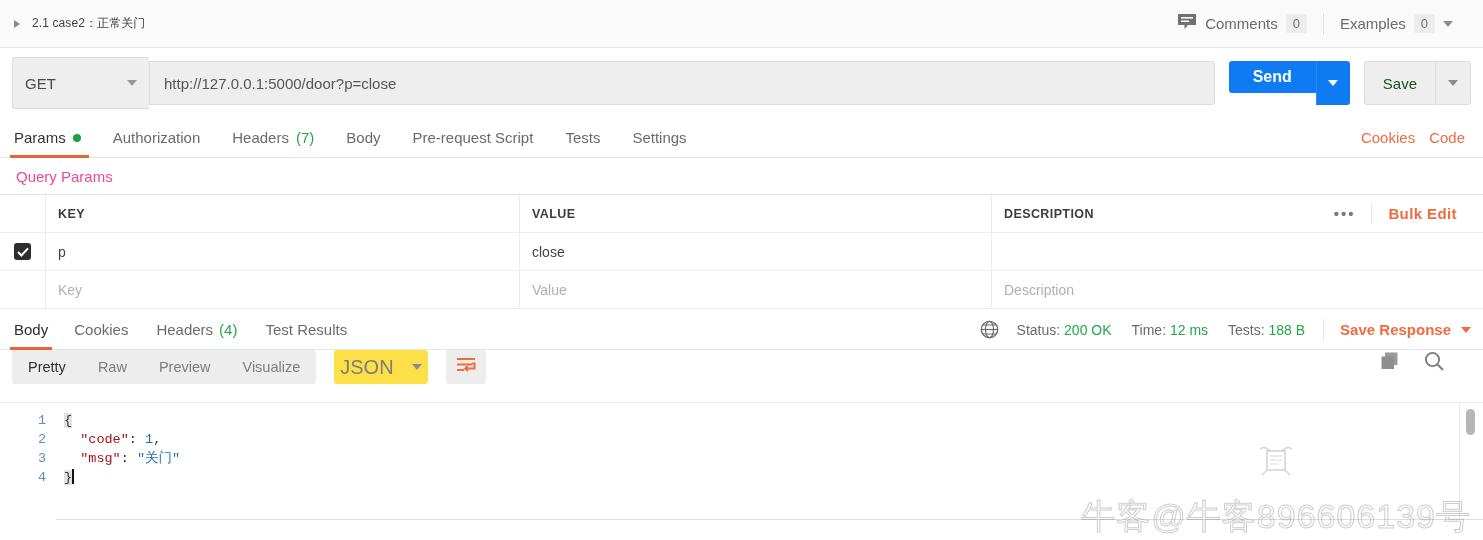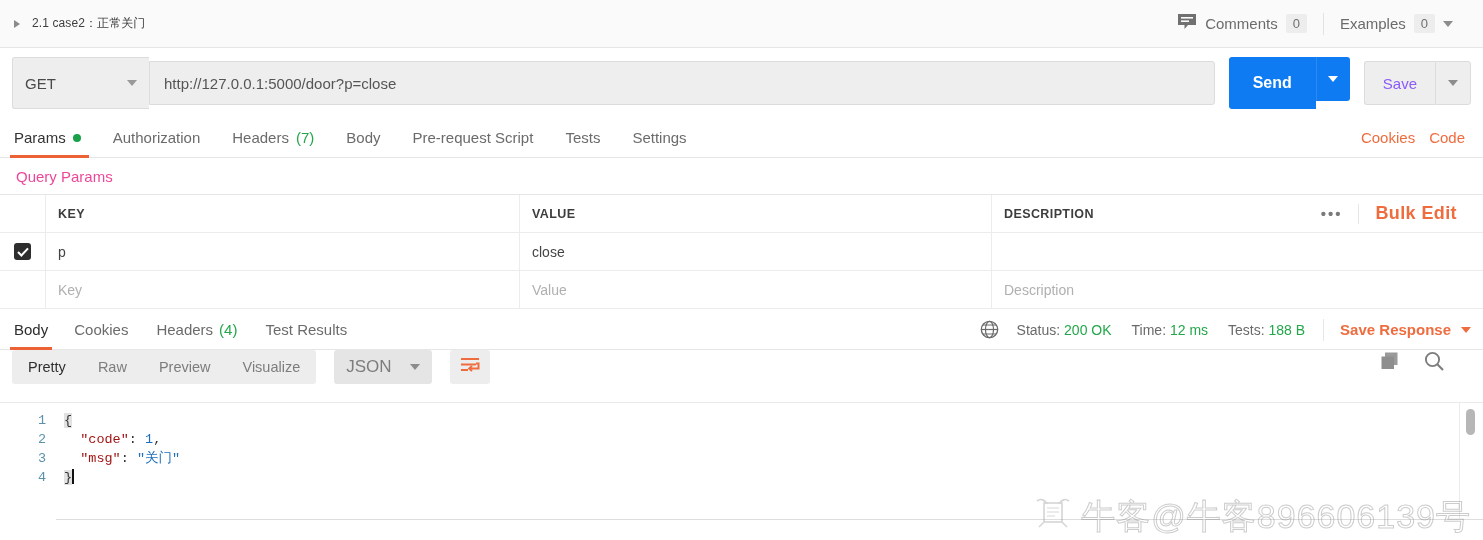--- a/index.html
+++ b/index.html
@@ -79,36 +79,36 @@
     border-radius: 0 3px 3px 0;
     display: flex; align-items: center;
     padding: 0 14px;
     font-size: 15px; color: #555;
     overflow: hidden; white-space: nowrap;
   }
   .send-grp { display: flex; margin-left: 14px; }
   .send-btn {
     background: #0f7bf2; color: #fff;
     font-size: 16px; font-weight: bold;
-    height: 52px; padding: 0 24px;
+    height: 32px; padding: 0 24px;
     border-radius: 3px 0 0 3px;
     display: flex; align-items: center; justify-content: center;
     border: none;
   }
   .send-caret {
     background: #0f7bf2;
     width: 34px; height: 44px;
     border-left: 1px solid #2d8af5;
     border-radius: 0 3px 3px 0;
     display: flex; align-items: center; justify-content: center;
   }
   .send-caret .caret-dn { border-top-color: #ffffff; }
   .save-grp { display: flex; margin-left: 14px; }
   .save-btn {
-    background: #eeeeee; color: #8b5cf6;
+    background: #eeeeee; color: #14532d;
     font-size: 15px; height: 44px; padding: 16px 18px;
     border: 1px solid #dcdcdc; border-right: none;
     border-radius: 3px 0 0 3px;
     display: flex; align-items: center; justify-content: center;
   }
   .save-caret {
     background: #eeeeee; width: 36px; height: 44px;
     border: 1px solid #dcdcdc;
     border-radius: 0 3px 3px 0;
     display: flex; align-items: center; justify-content: center;
@@ -168,21 +168,21 @@
     width: 17px; height: 17px; border-radius: 3px;
     background: #2e2e2e;
     display: flex; align-items: center; justify-content: center;
   }
   .chk svg { display: block; }
   .desc-head-right {
     margin-left: auto; display: flex; align-items: center; gap: 0;
     height: 100%;
   }
   .dots { padding: 0 16px; color: #7a7a7a; letter-spacing: 2px; font-size: 15px; display:flex; align-items:center; }
-  .bulk { padding: 0 14px 0 16px; color: #ef6c3f; font-size: 18px; border-left: 1px solid #e6e6e6; display:flex; align-items:center; height:20px;}
+  .bulk { padding: 0 14px 0 16px; color: #ef6c3f; font-size: 15px; border-left: 1px solid #e6e6e6; display:flex; align-items:center; height:20px;}
 
   
   .respbar {
     height: 40px; display: flex; align-items: stretch;
     border-bottom: 1px solid #e6e6e6;
     padding: 0 12px;
     background: #fff;
     margin-top: 1px;
   }
   .restab {
@@ -218,23 +218,23 @@
   .seg {
     background: #ededed; border-radius: 3px; height: 34px;
     display: flex; align-items: stretch;
   }
   .segbtn {
     display: flex; align-items: center; padding: 0 16px;
     font-size: 14.5px; color: #7d7d7d;
   }
   .segbtn.active { color: #2f2f2f; }
   .fmt {
-    background: #e5e5e5; border-radius: 3px; height: 34px;
+    background: #fde047; border-radius: 3px; height: 34px;
     display: flex; align-items: center; gap: 18px;
-    padding: 0 12px; font-size: 17px; color: #7d7d7d;
+    padding: 0 6px; font-size: 20px; color: #7d7d7d;
     margin-left: 10px;
   }
   .wrapbtn {
     background: #ededed; border-radius: 3px; height: 34px; width: 40px;
     display: flex; align-items: center; justify-content: center;
     margin-left: 10px;
   }
   .viewbar-right { margin-left: auto; display: flex; align-items: center; gap: 22px; padding-right: 26px; }
 
   
@@ -278,21 +278,21 @@
   }
 
   
   .watermark {
     position: absolute; right: 12px; bottom: 0px;
     display: flex; align-items: center; gap: 8px;
     font-family: "Liberation Sans", sans-serif;
     font-size: 34px; letter-spacing: 1px;
     color: rgba(255,255,255,0.0);
     -webkit-text-stroke: 1px rgba(120,120,120,0.38);
-    pointer-events: none; white-space: nowrap;
+    pointer-events: none; white-space: nowrap; flex-direction: column;
   }
   .wm-logo { opacity: .42; }
 </style>
 </head>
 <body>
 
 <div class="titlebar">
   <span class="tri"></span>
   <span class="req-title">2.1 case2：正常关门</span>
 

